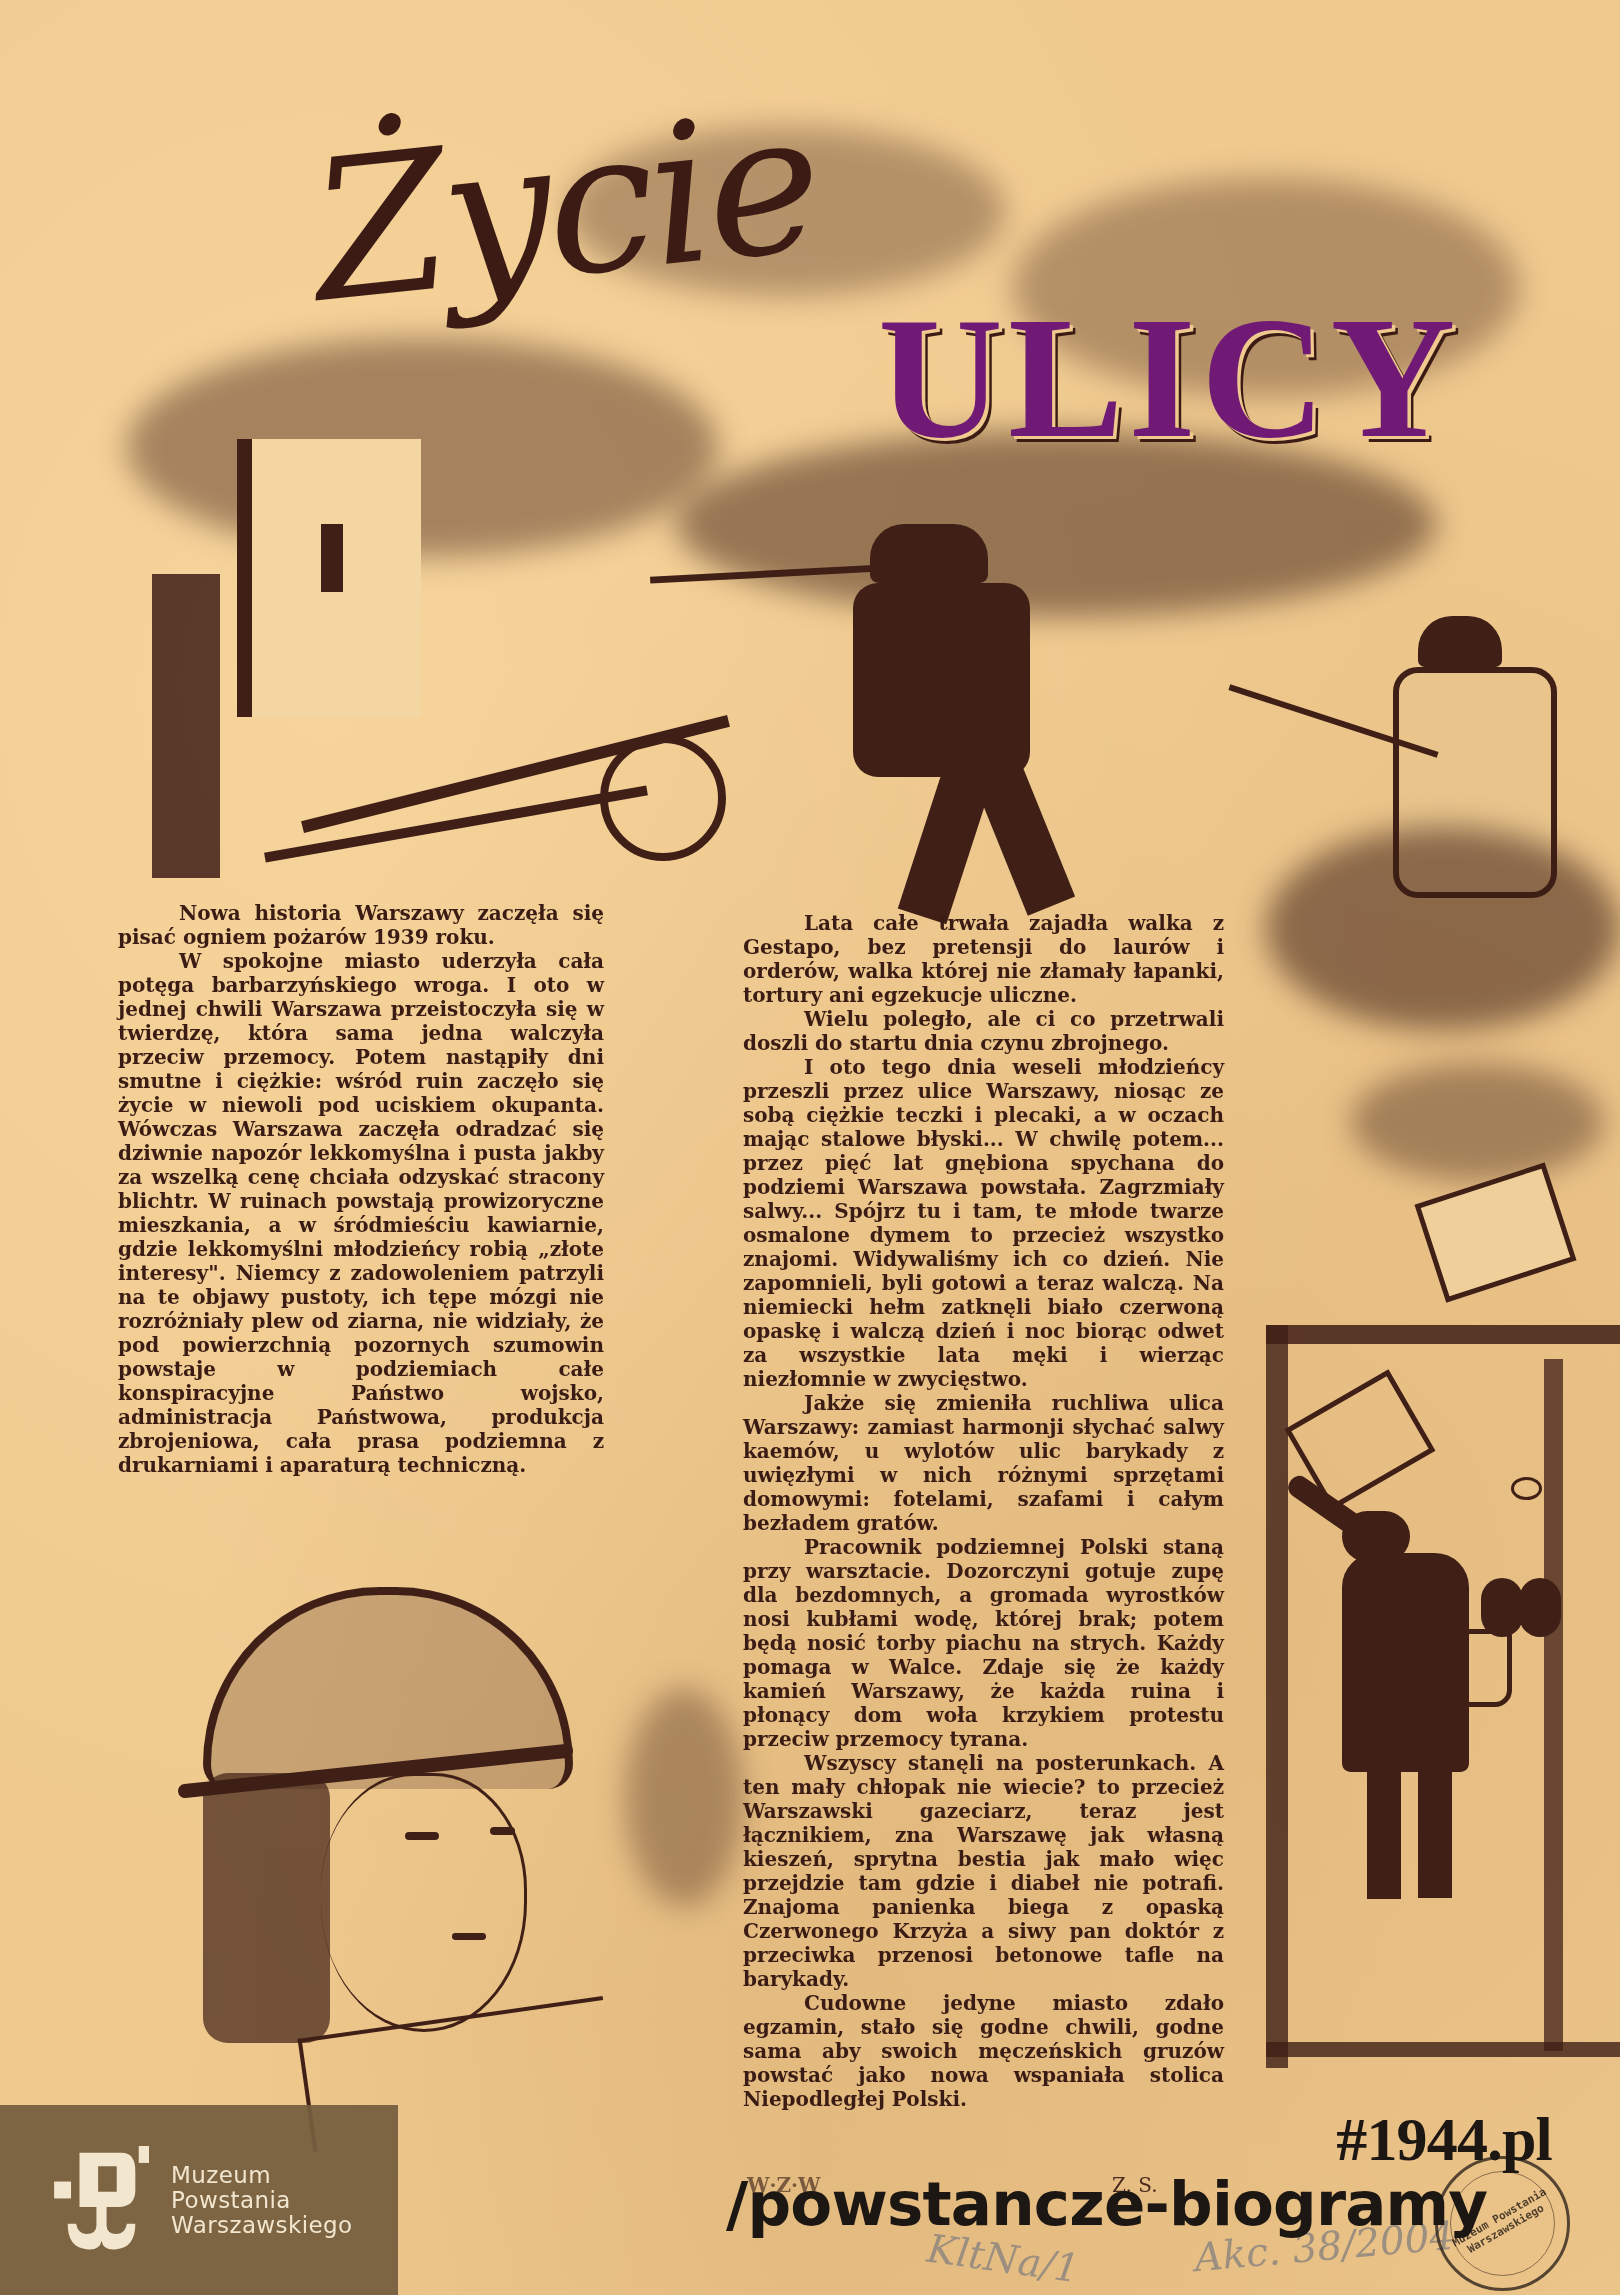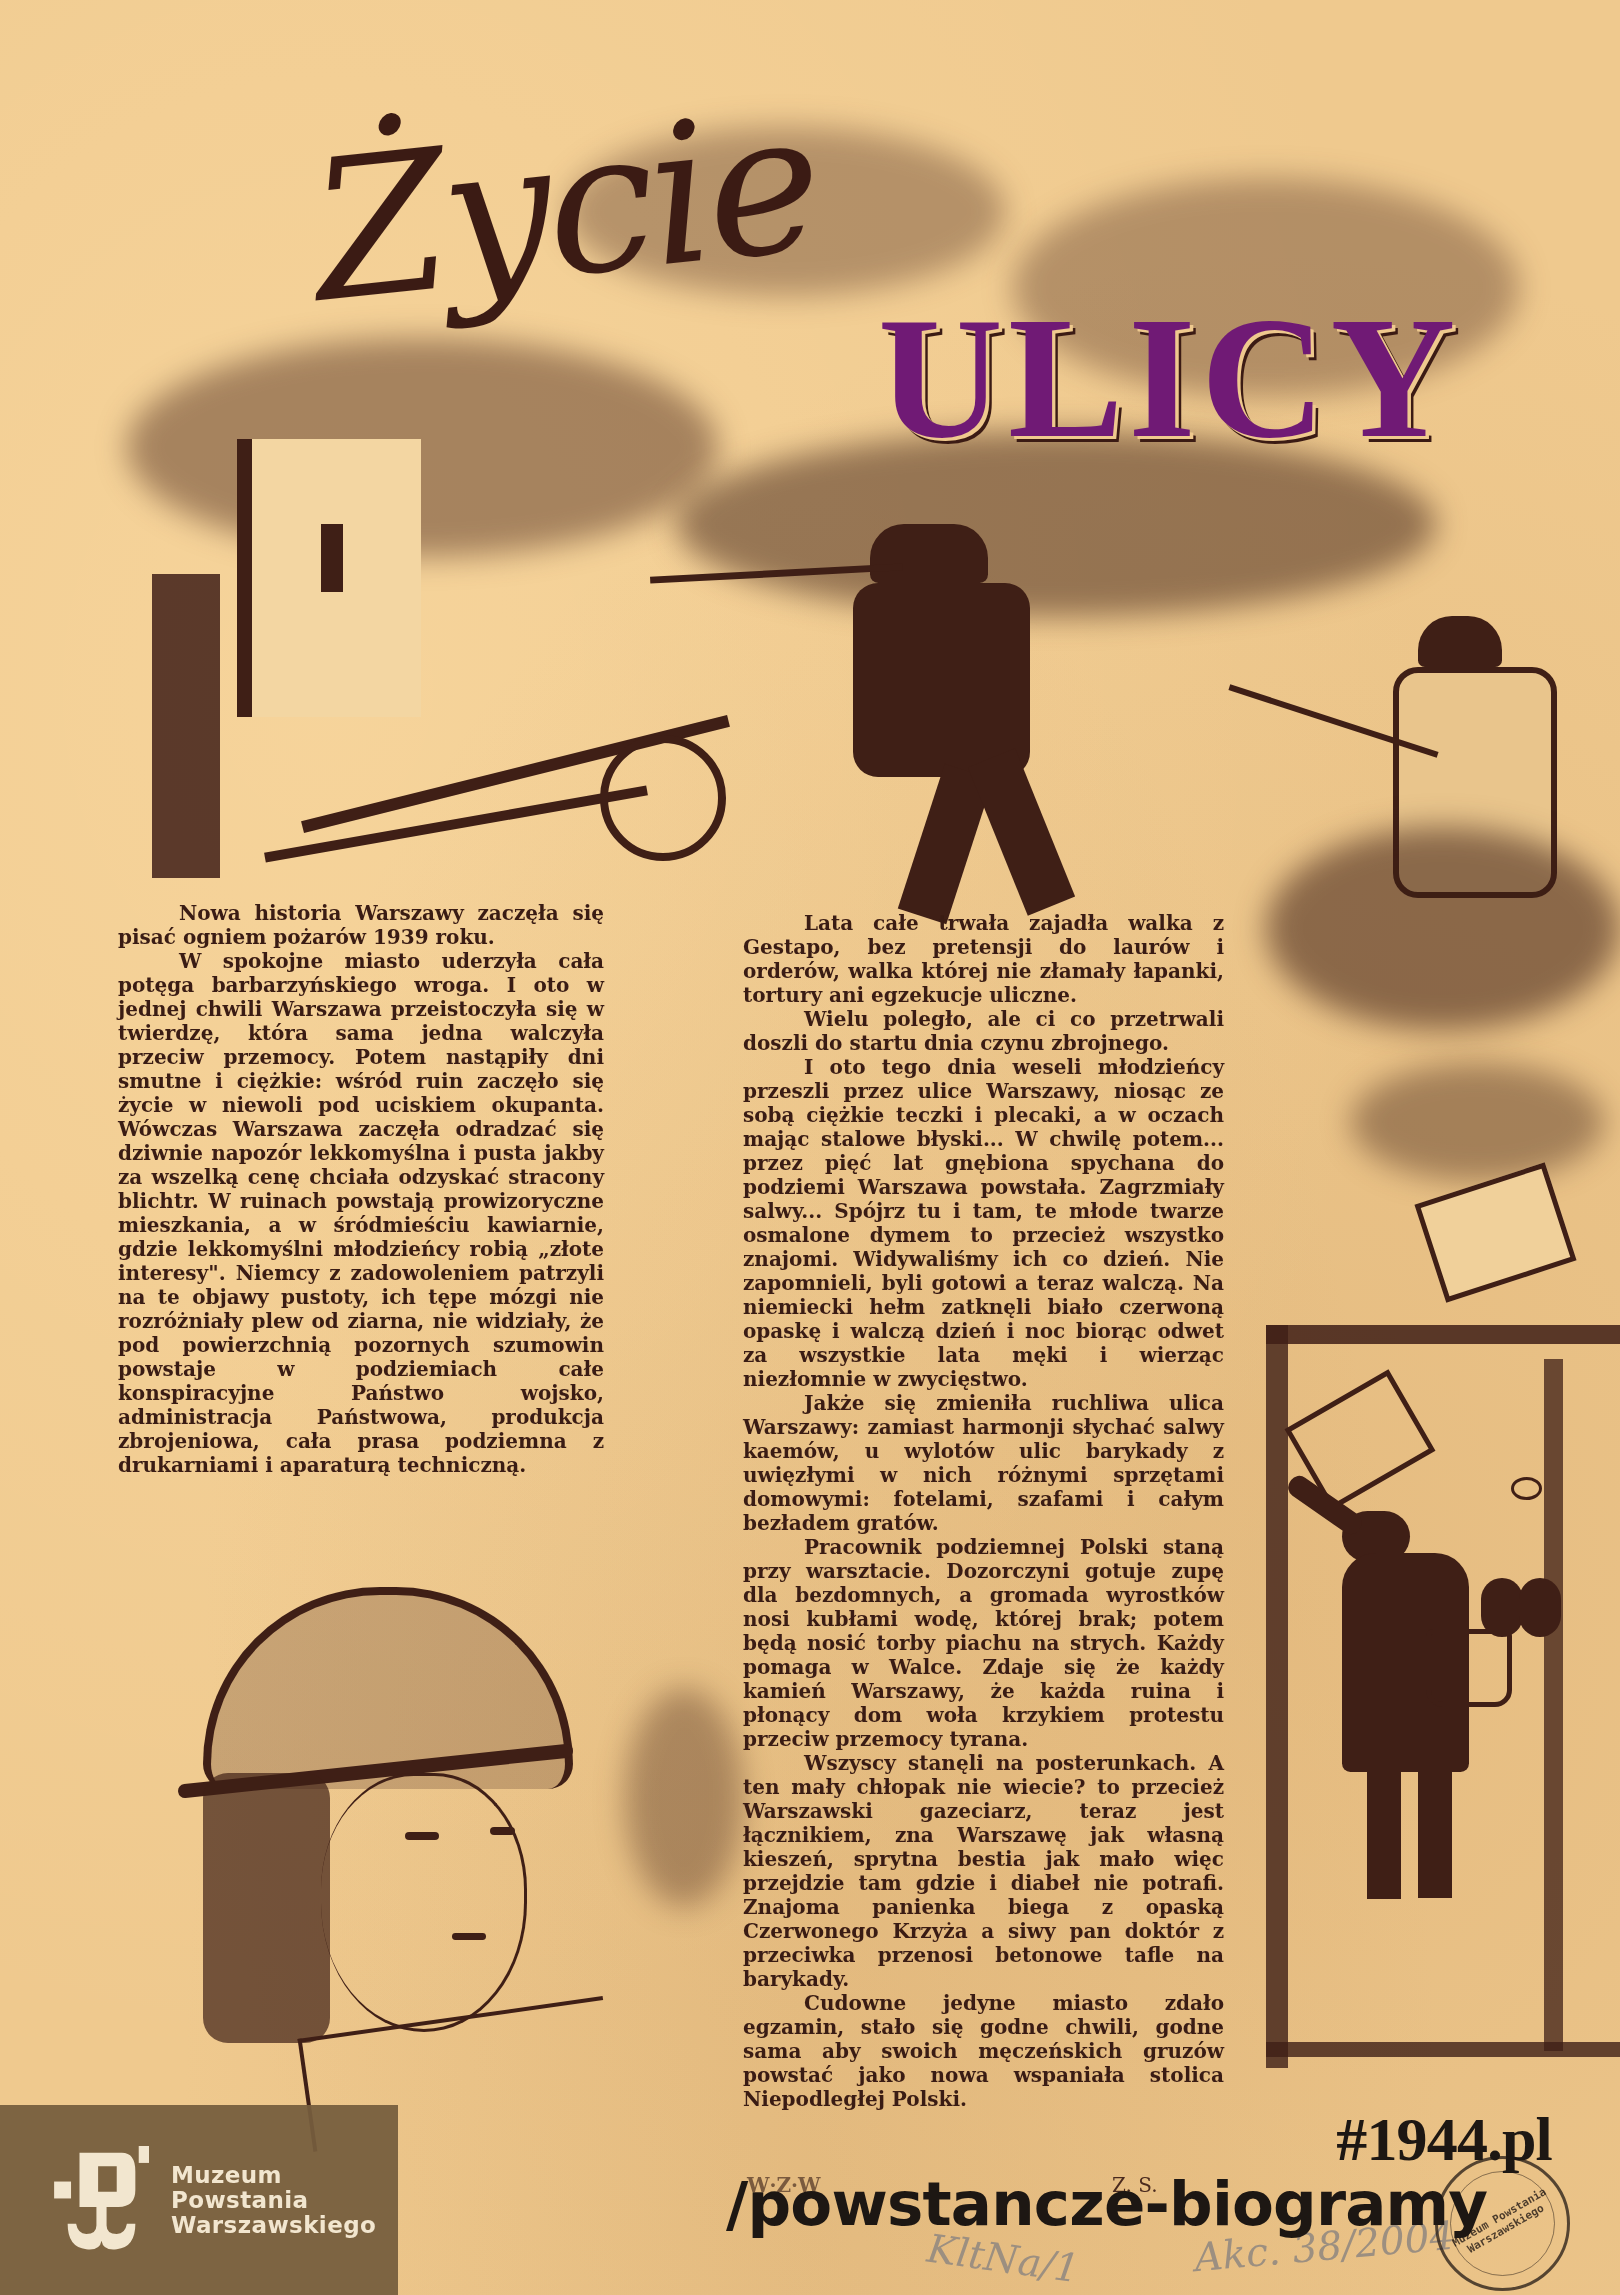--- a/index.html
+++ b/index.html
@@ -46,21 +46,21 @@
     .handwritten { font-family: "DejaVu Serif", serif; font-style: italic; color: #9c8f80; font-size: 39px; }
 
     
     .museum-box {
       left: 0; top: 2105px; width: 398px; height: 191px;
       background: rgba(118,94,62,0.94);
       display: flex; align-items: center; gap: 22px; padding-left: 54px; box-sizing: border-box;
     }
     .museum-logo { width: 95px; height: 110px; position: relative; }
     .museum-name {
-      font-family: "DejaVu Sans", sans-serif; font-weight: bold; color: #f2e6cf;
+      font-family: "DejaVu Sans", sans-serif; font-weight: normal; color: #f2e6cf;
       font-size: 23px; line-height: 25px; letter-spacing: 0.4px;
     }
     .tag1944 {
       right: 68px; top: 2108px; font-family: Liberation Serif, serif; font-weight: bold;
       font-size: 62px; color: #1d1713; letter-spacing: -0.8px; line-height: 1;
     }
     .tagbio {
       left: 726px; top: 2173px; font-family: "DejaVu Sans", sans-serif; font-weight: bold;
       font-size: 61px; color: #1d1713; letter-spacing: -0.8px; line-height: 1;
     }

